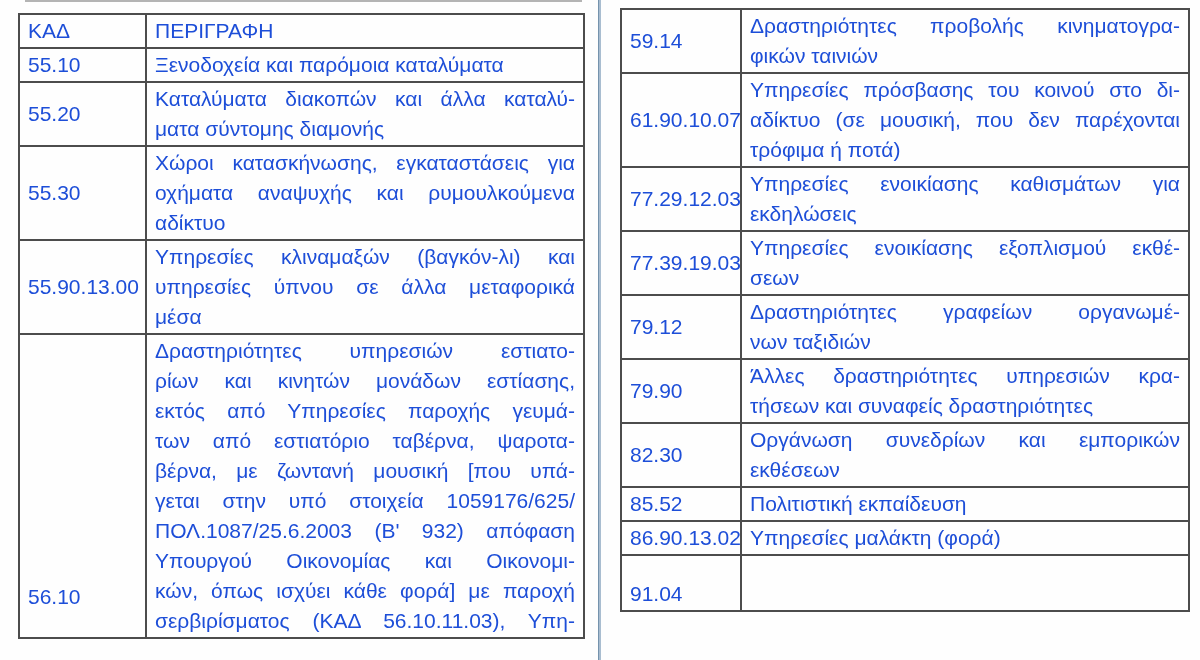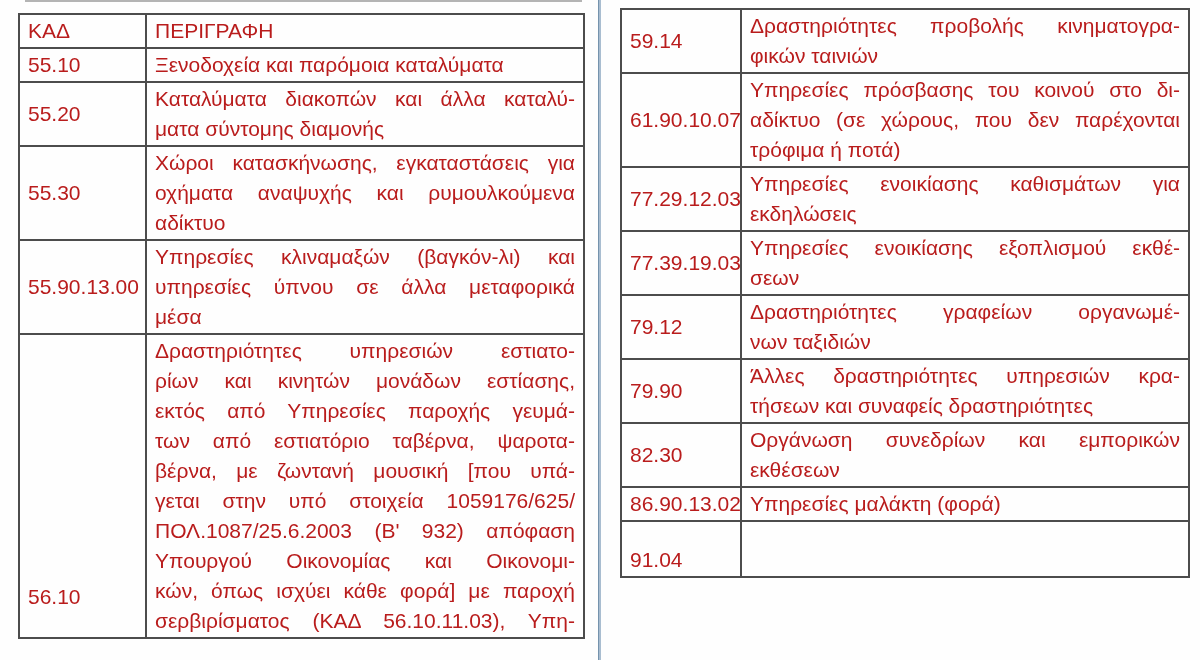--- a/index.html
+++ b/index.html
@@ -3,21 +3,21 @@
 <meta charset="utf-8">
 <style>
   html, body { margin: 0; padding: 0; background: #ffffff; }
   .page {
     position: relative;
     width: 1200px;
     height: 660px;
     overflow: hidden;
     background: #fefefe;
     font-family: "Liberation Sans", "DejaVu Sans", sans-serif;
-    color: #b91c1c;
+    color: #1d4ed8;
   }
   
   .top-cut-line {
     position: absolute;
     left: 25px; top: 0;
     width: 557px; height: 2px;
     background: #b4b4b4;
   }
   
   .column-divider {
@@ -129,21 +129,21 @@
           <td class="code">59.14</td>
           <td class="desc">
             <div class="line fill">Δραστηριότητες προβολής κινηματογρα-</div>
             <div class="line">φικών ταινιών</div>
           </td>
         </tr>
         <tr>
           <td class="code">61.90.10.07</td>
           <td class="desc">
             <div class="line fill">Υπηρεσίες πρόσβασης του κοινού στο δι-</div>
-            <div class="line fill">αδίκτυο (σε χώρους, που δεν παρέχονται</div>
+            <div class="line fill">αδίκτυο (σε μουσική, που δεν παρέχονται</div>
             <div class="line">τρόφιμα ή ποτά)</div>
           </td>
         </tr>
         <tr>
           <td class="code">77.29.12.03</td>
           <td class="desc">
             <div class="line fill">Υπηρεσίες ενοικίασης καθισμάτων για</div>
             <div class="line">εκδηλώσεις</div>
           </td>
         </tr>
@@ -169,20 +169,26 @@
           </td>
         </tr>
         <tr>
           <td class="code">82.30</td>
           <td class="desc">
             <div class="line fill">Οργάνωση συνεδρίων και εμπορικών</div>
             <div class="line">εκθέσεων</div>
           </td>
         </tr>
         <tr>
+          <td class="code">85.52</td>
+          <td class="desc">
+            <div class="line">Πολιτιστική εκπαίδευση</div>
+          </td>
+        </tr>
+        <tr>
           <td class="code">86.90.13.02</td>
           <td class="desc">
             <div class="line">Υπηρεσίες μαλάκτη (φορά)</div>
           </td>
         </tr>
         <tr>
           <td class="code">91.04</td>
           <td class="desc"></td>
         </tr>
       </tbody>

